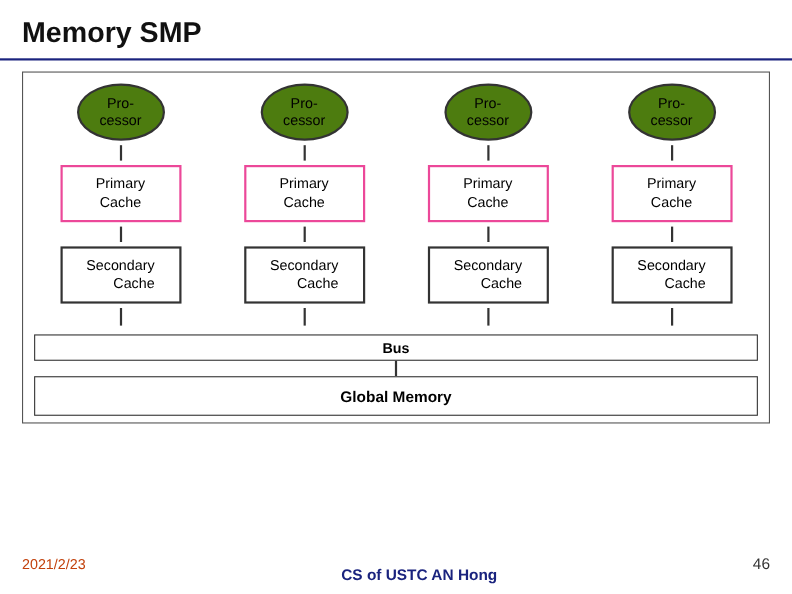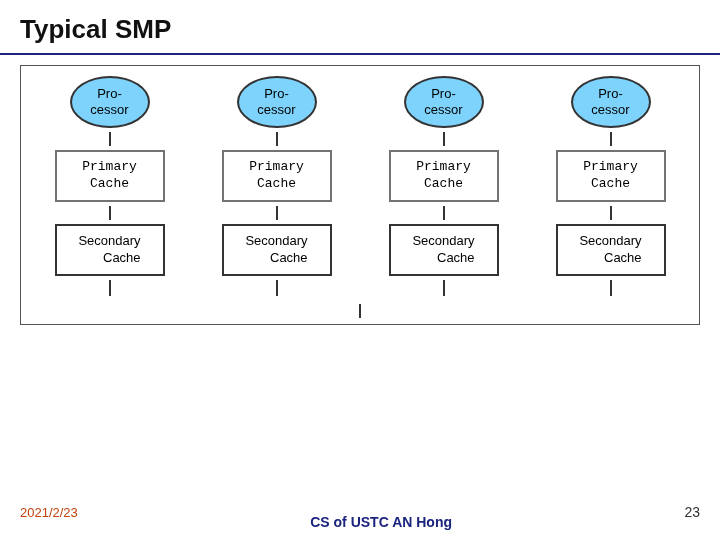--- a/index.html
+++ b/index.html
@@ -51,40 +51,39 @@
       border: 2px solid #333;
       border-radius: 50%;
       width: 80px;
       height: 52px;
       display: flex;
       align-items: center;
       justify-content: center;
       text-align: center;
       font-size: 13px;
       line-height: 1.2;
-      background: #7dd3fc;
+      background: #4d7c0f;
     }
     .connector-v {
       width: 2px;
       height: 14px;
       background: #333;
     }
     .primary-cache-box {
-      border: 2px solid #737373;
+      border: 2px solid #ec4899;
       width: 110px;
       min-height: 52px;
       display: flex;
       align-items: center;
       justify-content: center;
       text-align: center;
       font-size: 13px;
       line-height: 1.3;
       background: #fff;
       padding: 4px;
-      font-family: Liberation Mono, monospace;
     }
     .secondary-cache-box {
       border: 2px solid #333;
       width: 110px;
       min-height: 52px;
       display: flex;
       align-items: center;
       justify-content: center;
       text-align: right;
       font-size: 13px;
@@ -146,21 +145,21 @@
     .footer-page {
       font-size: 14px;
       color: #333;
     }
   </style>
 </head>
 <body>
 
 <div class="page">
   <div class="title-bar">
-    <h1>Typical SMP</h1>
+    <h1>Memory SMP</h1>
   </div>
 
   <div class="main-content">
     <div class="outer-box">
 
       <div class="processors-row">
 
         <div class="cpu-unit">
           <div class="processor-oval">Pro-<br>cessor</div>
           <div class="connector-v"></div>
@@ -192,24 +191,30 @@
           <div class="processor-oval">Pro-<br>cessor</div>
           <div class="connector-v"></div>
           <div class="primary-cache-box">Primary<br>Cache</div>
           <div class="connector-v"></div>
           <div class="secondary-cache-box">Secondary<br>Cache</div>
           <div class="connector-to-bus"></div>
         </div>
 
       </div>
 
+      <div class="bus-bar">
+        <span>Bus</span>
+      </div>
 
       <div class="connector-to-mem"></div>
 
+      <div class="global-memory-box">
+        <span>Global Memory</span>
+      </div>
     </div>
   </div>
 
   <div class="footer">
     <span class="footer-date">2021/2/23</span>
     <span class="footer-center">CS of USTC AN Hong</span>
-    <span class="footer-page">23</span>
+    <span class="footer-page">46</span>
   </div>
 </div>
 
 </body></html>

